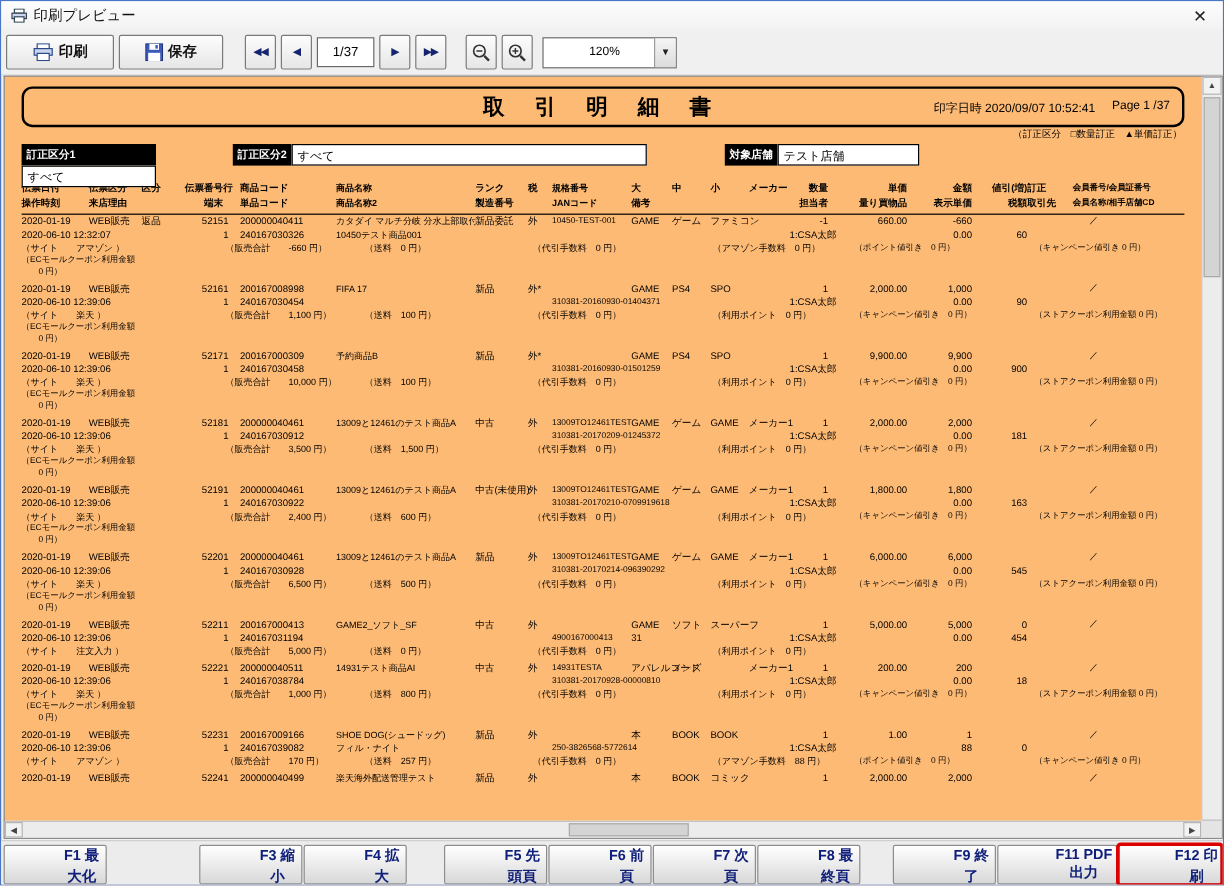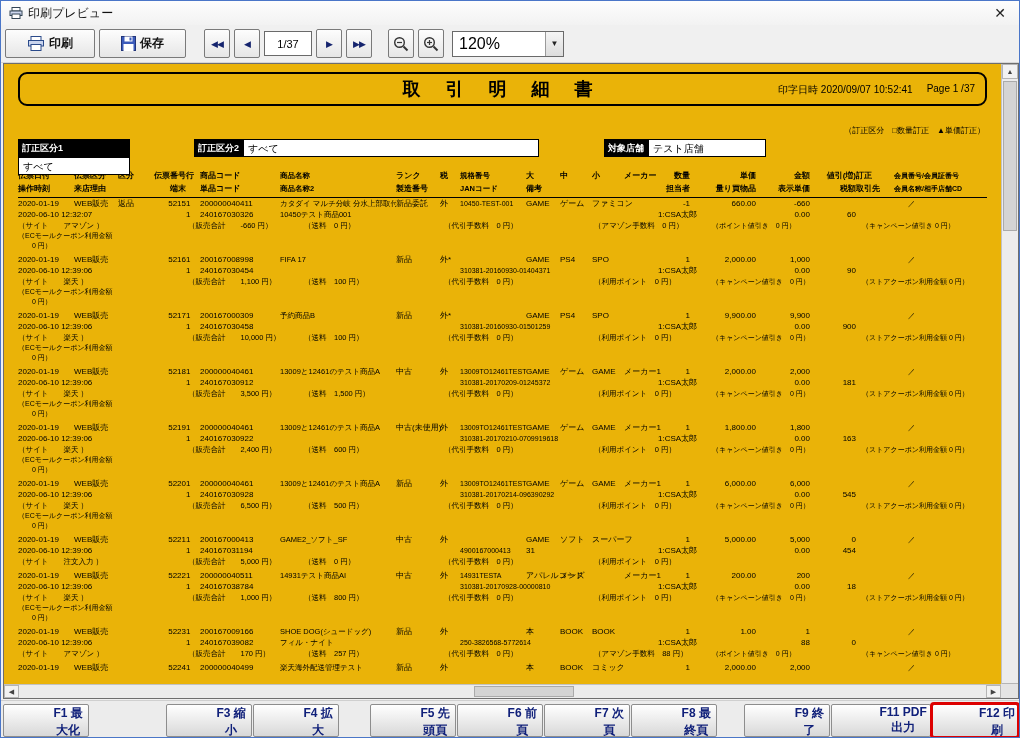--- a/index.html
+++ b/index.html
@@ -15,33 +15,33 @@
 
   
   .toolbar { height:38px; display:flex; align-items:center; padding:0 4px; gap:4px; border-bottom:1px solid #d6d6d6; background:#f0f0f0; }
   .tbtn { display:inline-flex; align-items:center; gap:4px; height:29px; padding:0 21px; font-size:12px; font-weight:bold; color:#111;
           background:linear-gradient(#fdfdfd,#e6e6e6); border:1px solid #7a7a7a; border-radius:2px; font-family:inherit; }
   .sqbtn { width:26px; height:29px; display:inline-flex; align-items:center; justify-content:center;
            background:linear-gradient(#fdfdfd,#e6e6e6); border:1px solid #7a7a7a; border-radius:2px;
            color:#15246e; font-size:9px; font-weight:bold; letter-spacing:-1px; font-family:inherit; }
   .pagebox { width:48px; height:25px; background:#fff; border:1px solid #6a6a6a; display:flex; align-items:center; justify-content:center; font-size:11px; }
   .combo { width:112px; height:26px; background:#fff; border:1px solid #6a6a6a; display:flex; align-items:center; margin-left:4px; }
-  .combo .cval { flex:1; font-size:16px; padding-left:6px; }
+  .combo .cval { flex:1; font-size:10px; padding-left:6px;margin-left:32px; }
   .combo .cbtn { width:18px; height:100%; border-left:1px solid #9a9a9a; background:linear-gradient(#f5f5f5,#dcdcdc); font-size:8px; color:#222; display:flex; align-items:center; justify-content:center; }
   .gap8 { width:8px; } .gap10 { width:10px; }
 
   
   .preview { position:absolute; top:62px; left:2px; width:1016px; height:636px; border:1px solid #6e6e6e; background:#fff; }
-  .page { position:absolute; left:0; top:0; width:997px; height:620px; background:#eab308; padding:8px 14px 0 14px; overflow:hidden; }
+  .page { position:absolute; left:0; top:0; width:997px; height:620px; background:#fdba74; padding:8px 14px 0 14px; overflow:hidden; }
 
   .titlebox { position:relative; height:34px; border:2px solid #000; border-radius:9px; display:flex; align-items:center; justify-content:center; }
   .doctitle { font-size:18px; font-weight:bold; letter-spacing:10px; color:#000; }
   .docmeta { position:absolute; right:10px; top:9px; font-size:10px; display:flex; gap:14px; }
 
-  .legend { margin-top:19px; text-align:right; font-size:8px; padding-right:2px; color:#000; }
+  .legend { margin-top:0; text-align:right; font-size:8px; padding-right:2px; color:#000; }
 
   .filters { position:relative; height:20px; margin-top:3px; }
   .fgroup { position:absolute; top:0; display:flex; align-items:stretch; }
   .fg1 { left:0;flex-direction:column; } .fg2 { left:176px; } .fgs { left:586px;justify-content:flex-end; }
   .chip { background:#000; color:#fff; font-size:9px; font-weight:bold; padding:3px 4px 0 4px; height:18px; }
   .fval { border:1px solid #000; height:18px; font-size:10px; padding:2px 0 0 4px; background:#fff; }
   .w112 { width:112px; } .w296 { width:296px; } .w118 { width:118px; }
 
   
   .rtable { margin-top:10px; color:#000; }

